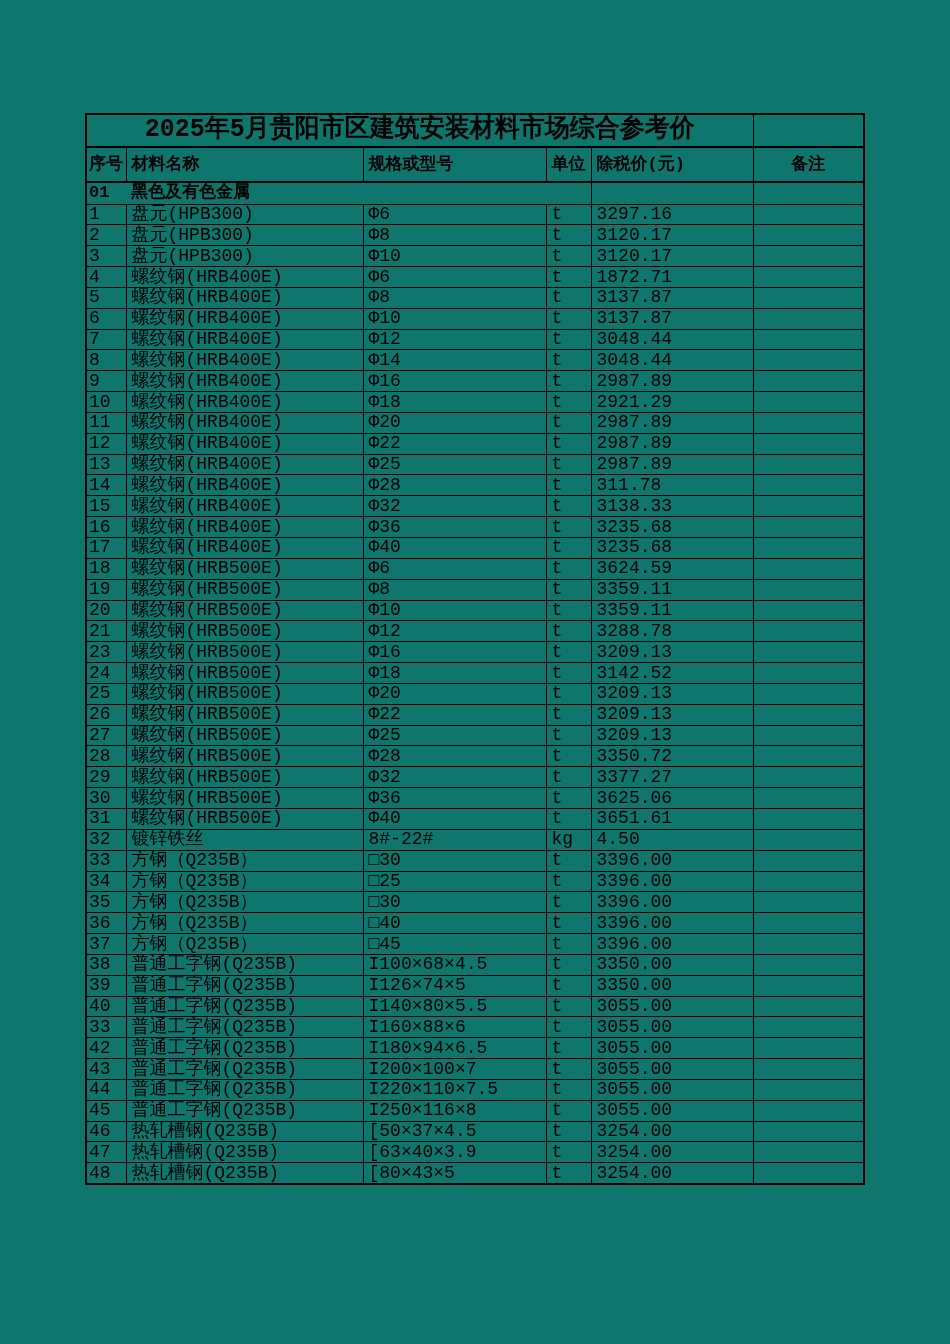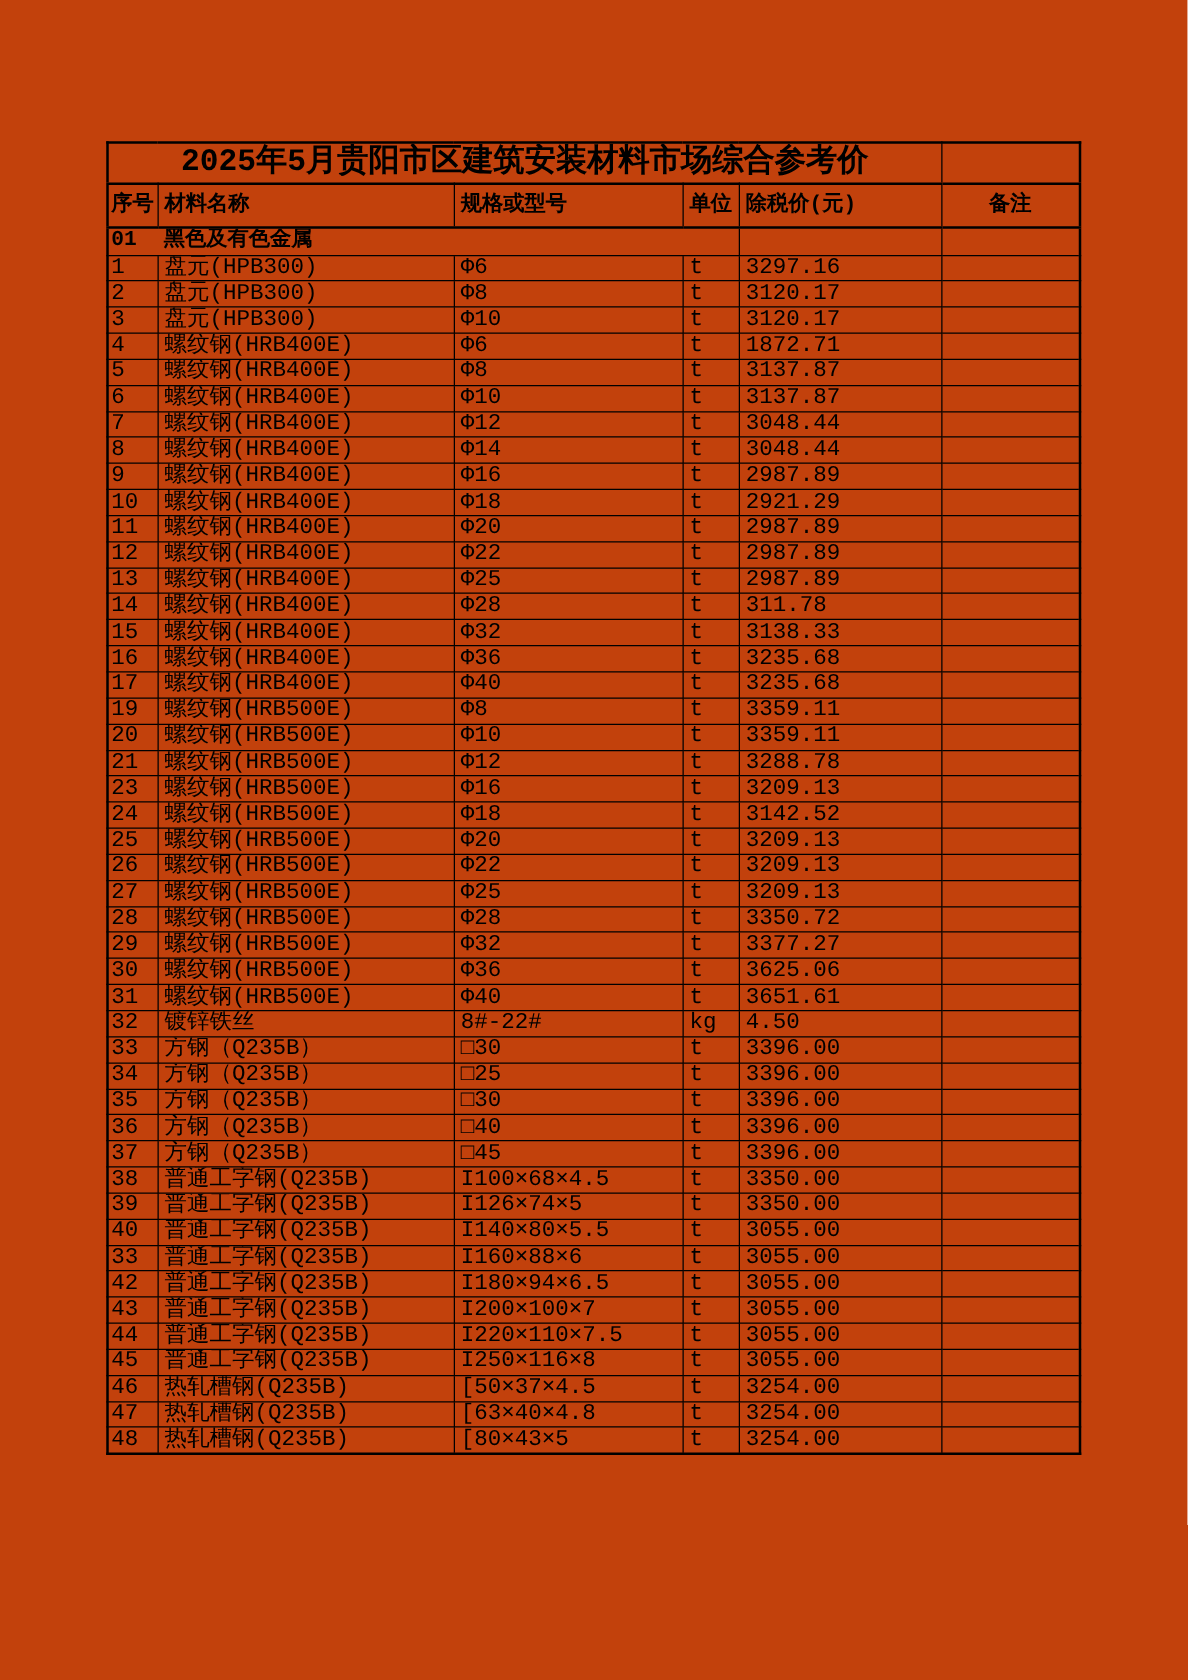--- a/index.html
+++ b/index.html
@@ -4,21 +4,21 @@
 <style>
   html, body {
     margin: 0;
     padding: 0;
     background: #ffffff;
   }
   .sheet {
     position: relative;
     width: 950px;
     height: 1344px;
-    background: #c2410c;
+    background: #0f766e;
     overflow: hidden;
     font-family: "Liberation Mono", "DejaVu Sans Mono", monospace;
     color: #000000;
   }
   table.price-table {
     position: absolute;
     left: 85px;
     top: 113px;
     width: 778px;
     border-collapse: collapse;
@@ -250,20 +250,28 @@
   </tr>
         <tr class="data-row">
     <td class="col-no">17</td>
     <td>螺纹钢(HRB400E)</td>
     <td>Φ40</td>
     <td>t</td>
     <td>3235.68</td>
     <td></td>
   </tr>
         <tr class="data-row">
+    <td class="col-no">18</td>
+    <td>螺纹钢(HRB500E)</td>
+    <td>Φ6</td>
+    <td>t</td>
+    <td>3624.59</td>
+    <td></td>
+  </tr>
+        <tr class="data-row">
     <td class="col-no">19</td>
     <td>螺纹钢(HRB500E)</td>
     <td>Φ8</td>
     <td>t</td>
     <td>3359.11</td>
     <td></td>
   </tr>
         <tr class="data-row">
     <td class="col-no">20</td>
     <td>螺纹钢(HRB500E)</td>
@@ -468,21 +476,21 @@
     <td class="col-no">46</td>
     <td>热轧槽钢(Q235B)</td>
     <td>[50×37×4.5</td>
     <td>t</td>
     <td>3254.00</td>
     <td></td>
   </tr>
         <tr class="data-row">
     <td class="col-no">47</td>
     <td>热轧槽钢(Q235B)</td>
-    <td>[63×40×4.8</td>
+    <td>[63×40×3.9</td>
     <td>t</td>
     <td>3254.00</td>
     <td></td>
   </tr>
         <tr class="data-row">
     <td class="col-no">48</td>
     <td>热轧槽钢(Q235B)</td>
     <td>[80×43×5</td>
     <td>t</td>
     <td>3254.00</td>

